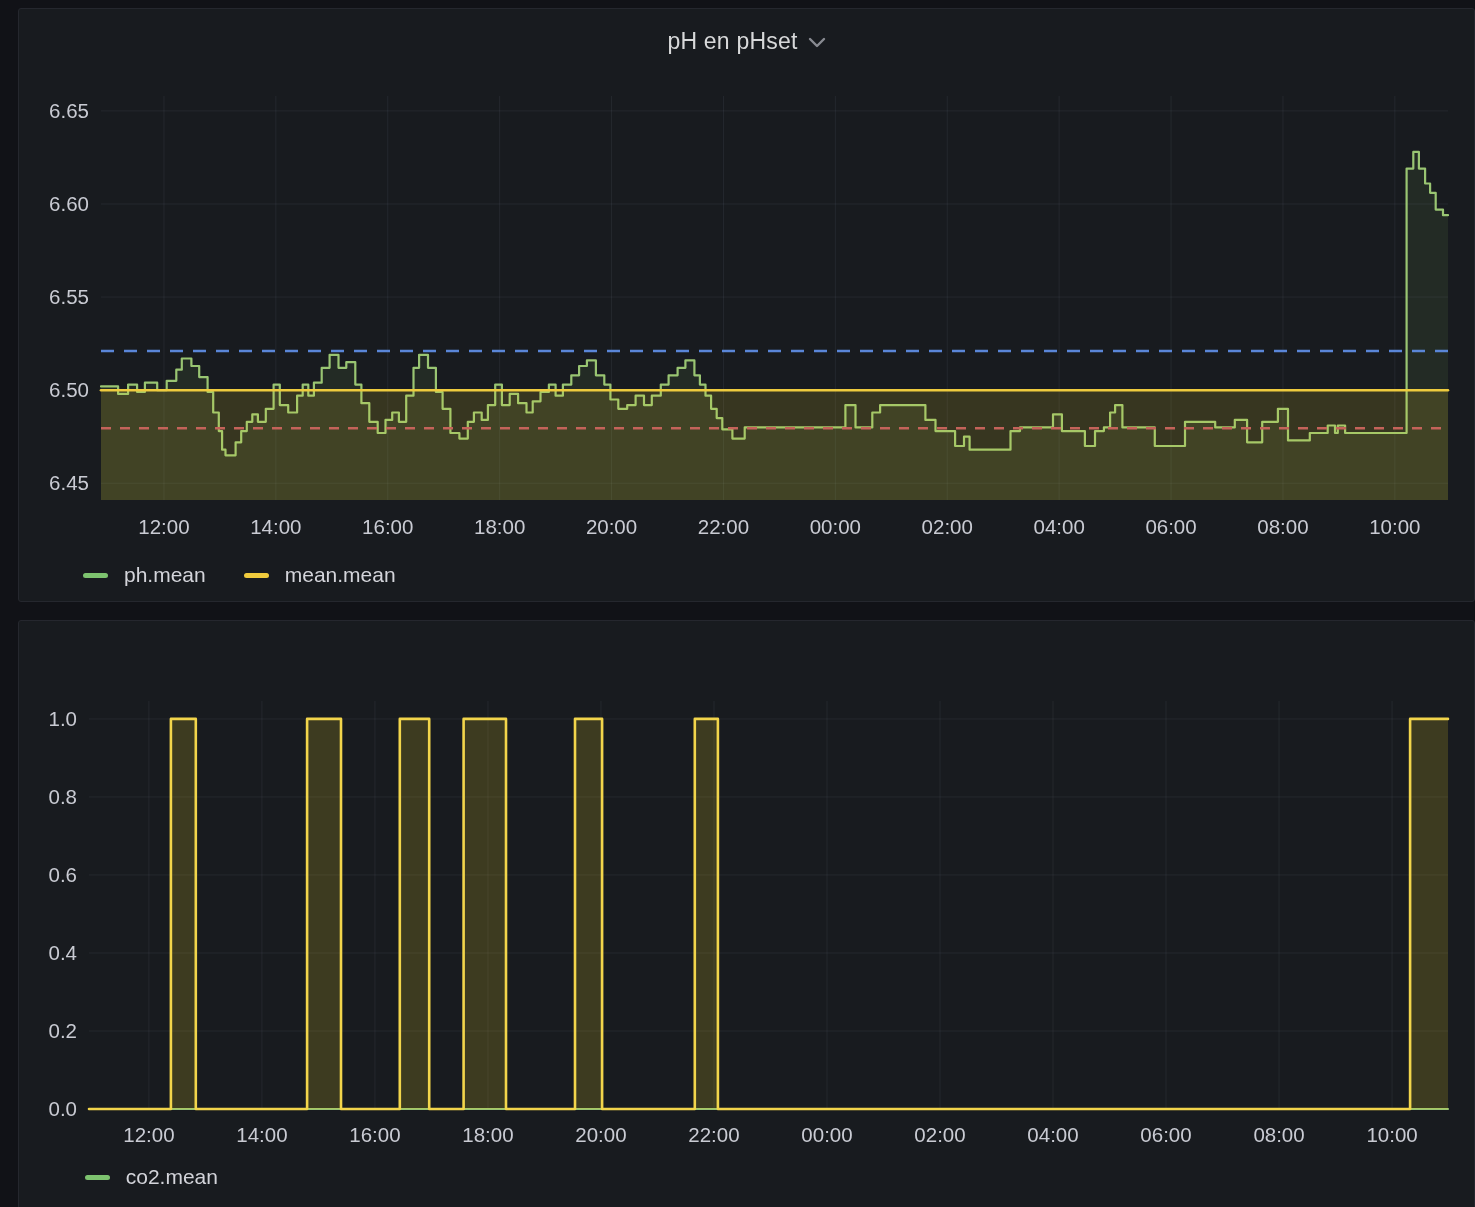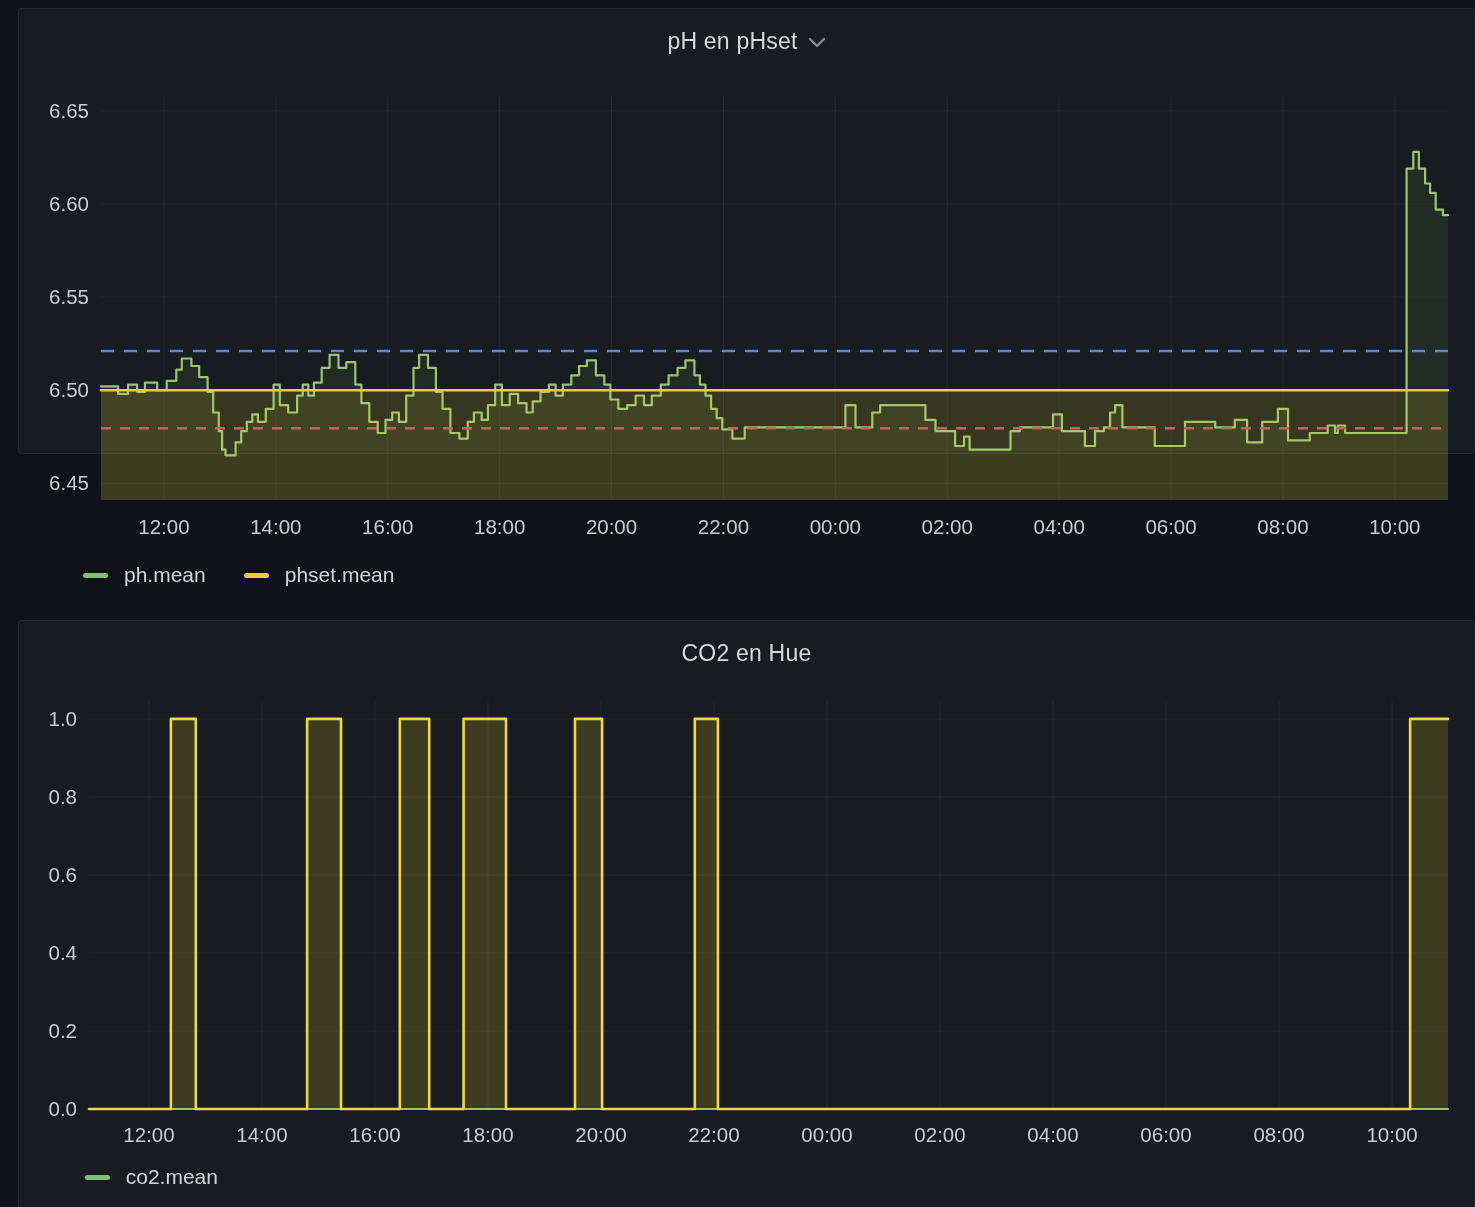--- a/index.html
+++ b/index.html
@@ -7,21 +7,21 @@
     width:1475px;height:1207px;overflow:hidden;
     background:#111217;
     font-family:"Liberation Sans", sans-serif;
     position:relative;
   }
   .panel{
     position:absolute;left:18px;right:0;
     background:#181b1f;border:1px solid #25272e;border-radius:3px;
     box-sizing:border-box;
   }
-  #panel-ph{top:8px;height:446px;}
+  #panel-ph{top:8px;height:594px;}
   #panel-co2{top:620px;height:600px;}
   .panel-header{
     position:absolute;top:0;left:0;right:0;height:64px;
     display:flex;align-items:center;justify-content:center;gap:10px;
     cursor:pointer;
   }
   .panel-title{
     margin:0;font-size:23px;font-weight:500;color:#d8d9da;letter-spacing:.2px;
   }
   .chevron{opacity:.75;margin-top:4px;}
@@ -98,29 +98,26 @@
           <line x1="82" x2="1429" y1="419.3225806451615" y2="419.3225806451615" stroke="#c4635a" stroke-width="2.4" stroke-dasharray="10 9"></line>
         </g>
       </svg>
     <div class="legend" id="legend0">
         <div class="legend-item">
           <span class="swatch" style="background: rgb(125, 195, 111);"></span>
           <span class="legend-label">ph.mean</span>
         </div>
         <div class="legend-item">
           <span class="swatch" style="background: rgb(240, 203, 61);"></span>
-          <span class="legend-label">phset.mean</span>
+          <span class="legend-label">mean.mean</span>
         </div>
       </div>
   </section>
 
   <section class="panel" id="panel-co2">
-    <header class="panel-header">
-      <h2 class="panel-title">CO2 en Hue</h2>
-    </header>
     <svg class="chart" id="chart1" width="1455" height="598">
         <g>
           <line x1="129.8977130977131" x2="129.8977130977131" y1="80" y2="488" stroke="rgba(204,212,235,0.07)" stroke-width="1"></line>
           <line x1="242.9122661122661" x2="242.9122661122661" y1="80" y2="488" stroke="rgba(204,212,235,0.07)" stroke-width="1"></line>
           <line x1="355.9268191268191" x2="355.9268191268191" y1="80" y2="488" stroke="rgba(204,212,235,0.07)" stroke-width="1"></line>
           <line x1="468.9413721413721" x2="468.9413721413721" y1="80" y2="488" stroke="rgba(204,212,235,0.07)" stroke-width="1"></line>
           <line x1="581.9559251559251" x2="581.9559251559251" y1="80" y2="488" stroke="rgba(204,212,235,0.07)" stroke-width="1"></line>
           <line x1="694.970478170478" x2="694.970478170478" y1="80" y2="488" stroke="rgba(204,212,235,0.07)" stroke-width="1"></line>
           <line x1="807.9850311850311" x2="807.9850311850311" y1="80" y2="488" stroke="rgba(204,212,235,0.07)" stroke-width="1"></line>
           <line x1="920.9995841995841" x2="920.9995841995841" y1="80" y2="488" stroke="rgba(204,212,235,0.07)" stroke-width="1"></line>

